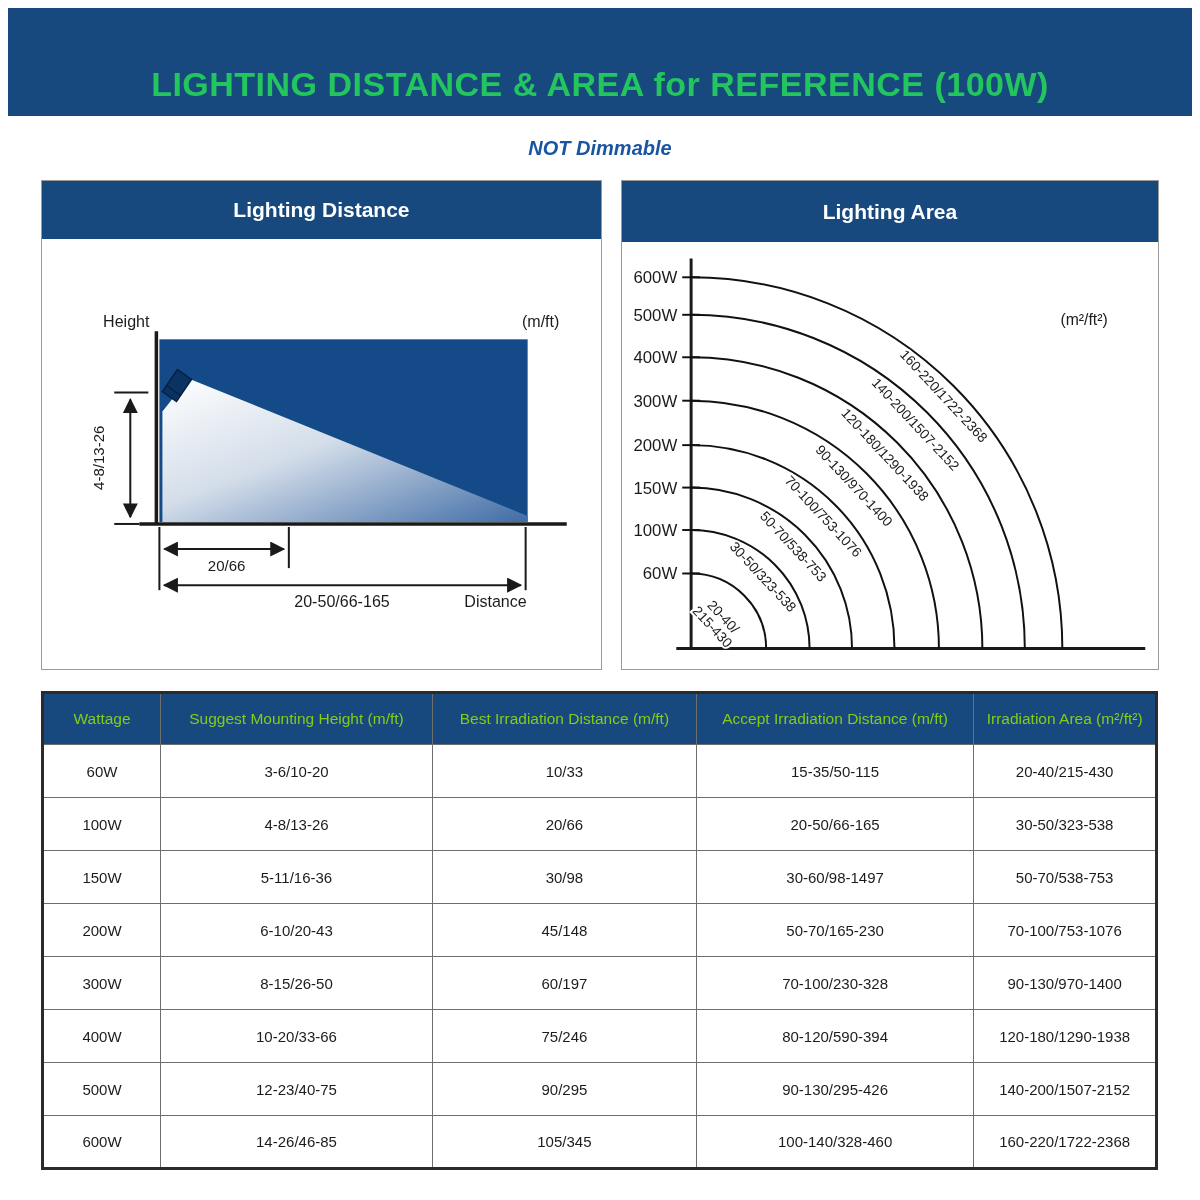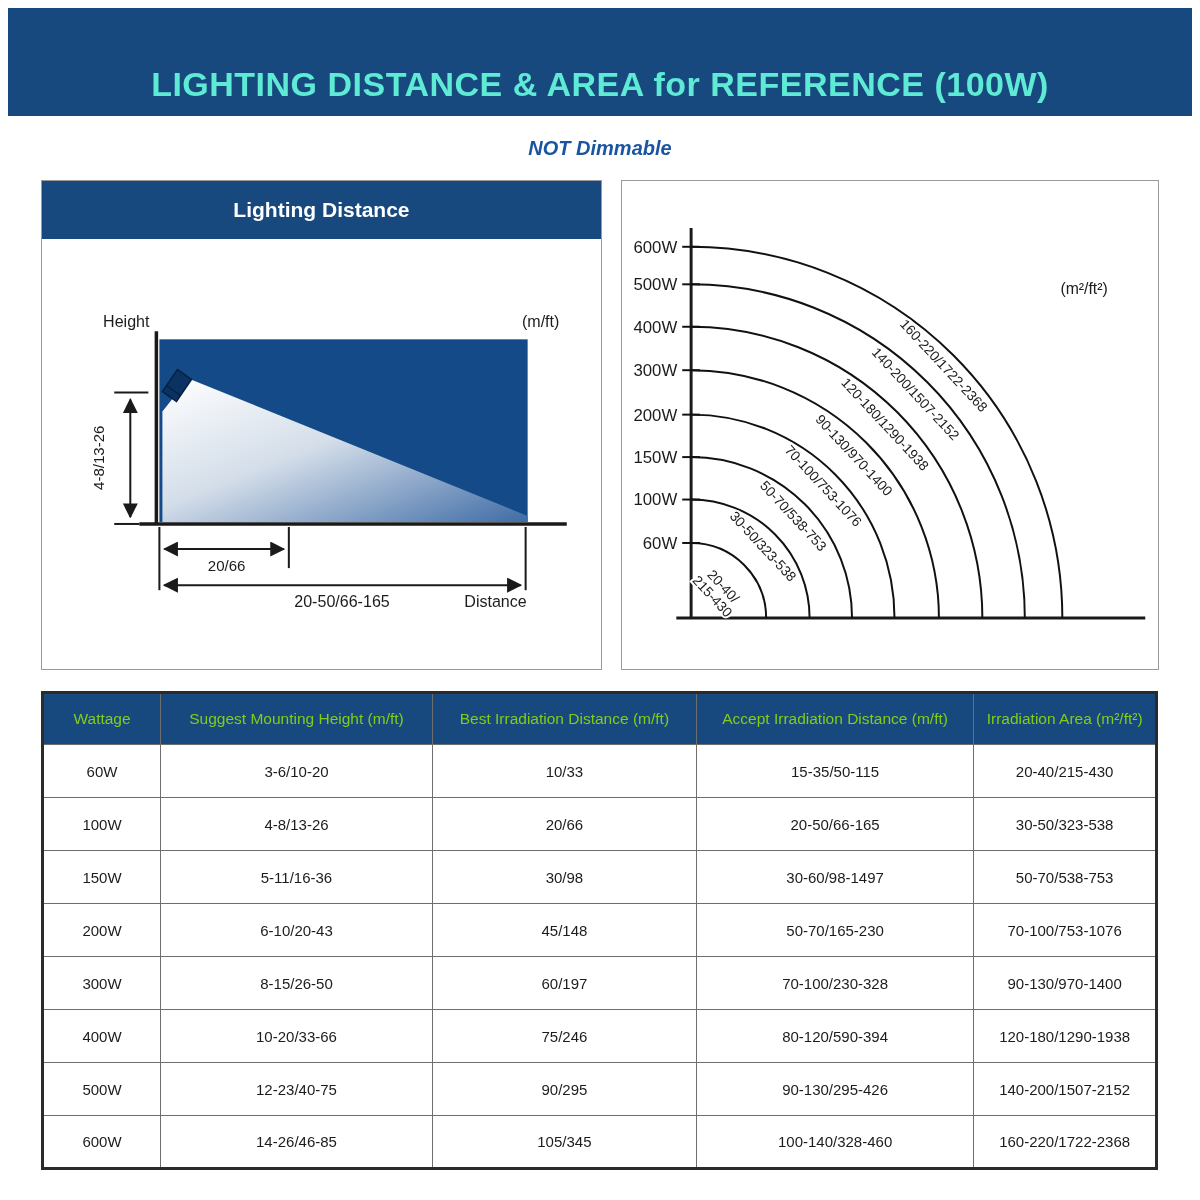--- a/index.html
+++ b/index.html
@@ -3,21 +3,21 @@
 <meta charset="utf-8">
 <style>
   * { margin:0; padding:0; box-sizing:border-box; }
   html,body { width:1200px; background:#ffffff; font-family:"Liberation Sans","DejaVu Sans",sans-serif; }
   .page { width:1200px; height:1200px; background:#fff; overflow:hidden; }
 
   .banner {
     margin:8px 8px 0 8px; height:108px; background:#17497f;
     display:flex; align-items:center; justify-content:center;
   }
-  .banner-title { color:#5eead4; font-size:34px; font-weight:bold; letter-spacing:0.5px;margin-top:44px; }
+  .banner-title { color:#22c55e; font-size:34px; font-weight:bold; letter-spacing:0.5px;margin-top:44px; }
 
   .subtitle {
     margin:12px 0 12px 0; height:40px; line-height:40px; text-align:center;
     color:#1a55a2; font-size:20px; font-weight:bold; font-style:italic;
   }
 
   .panels { margin:0 41px; display:flex; gap:19px; height:490px; }
   .panel { border:1px solid #9a9a9a; background:#fff; display:flex; flex-direction:column; }
   .panel-distance { width:566px;justify-content:center; }
   .panel-area { width:543px; }
@@ -101,20 +101,21 @@
           <text x="184" y="331" text-anchor="middle" class="dim-label">20/66</text>
 
           <line x1="122" y1="345" x2="477" y2="345" stroke="#1a1a1a" stroke-width="2" marker-start="url(#ah)" marker-end="url(#ah)"></line>
           <text x="299" y="367" text-anchor="middle" class="diag-label">20-50/66-165</text>
           <text x="452" y="367" text-anchor="middle" class="diag-label">Distance</text>
         </svg>
       </div>
     </section>
 
     <section class="panel panel-area">
+      <div class="panel-header">Lighting Area</div>
       <div class="panel-body">
         <svg id="area-svg" viewBox="0 0 543 429">
             <line x1="70" y1="15" x2="70" y2="410" stroke="#1a1a1a" stroke-width="3"></line>
             <line x1="55" y1="410" x2="530" y2="410" stroke="#1a1a1a" stroke-width="3"></line>
             <path d="M 70 334 A 76 76 0 0 1 146 410" fill="none" stroke="#111" stroke-width="2"></path>
             <line x1="61" y1="334" x2="79" y2="334" stroke="#111" stroke-width="2"></line>
             <text x="56" y="340" text-anchor="end" class="watt-label">60W</text>
             <text x="96.866" y="383.134" text-anchor="middle" class="arc-label" transform="rotate(47 96.866 383.134)"><tspan x="96.866" dy="-3">20-40/</tspan><tspan x="96.866" dy="15">215-430</tspan></text>
             <path d="M 70 290 A 120 120 0 0 1 190 410" fill="none" stroke="#111" stroke-width="2"></path>
             <line x1="61" y1="290" x2="79" y2="290" stroke="#111" stroke-width="2"></line>

